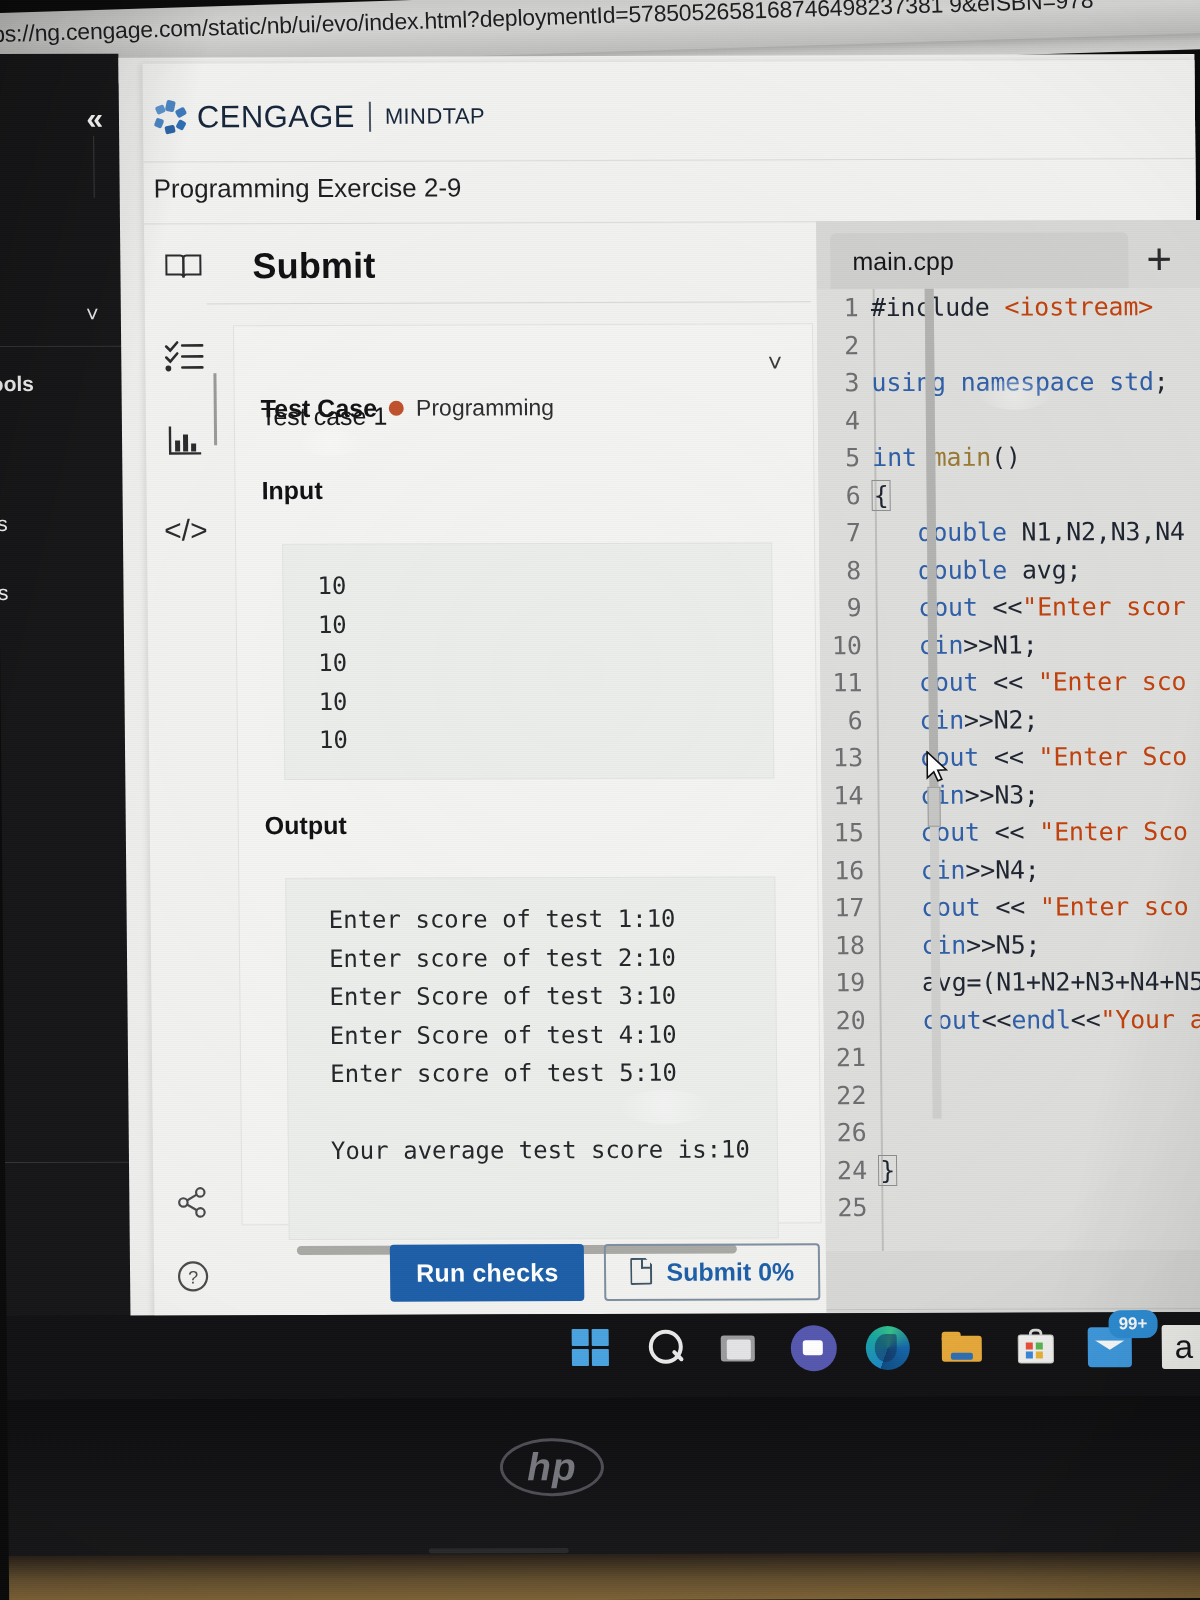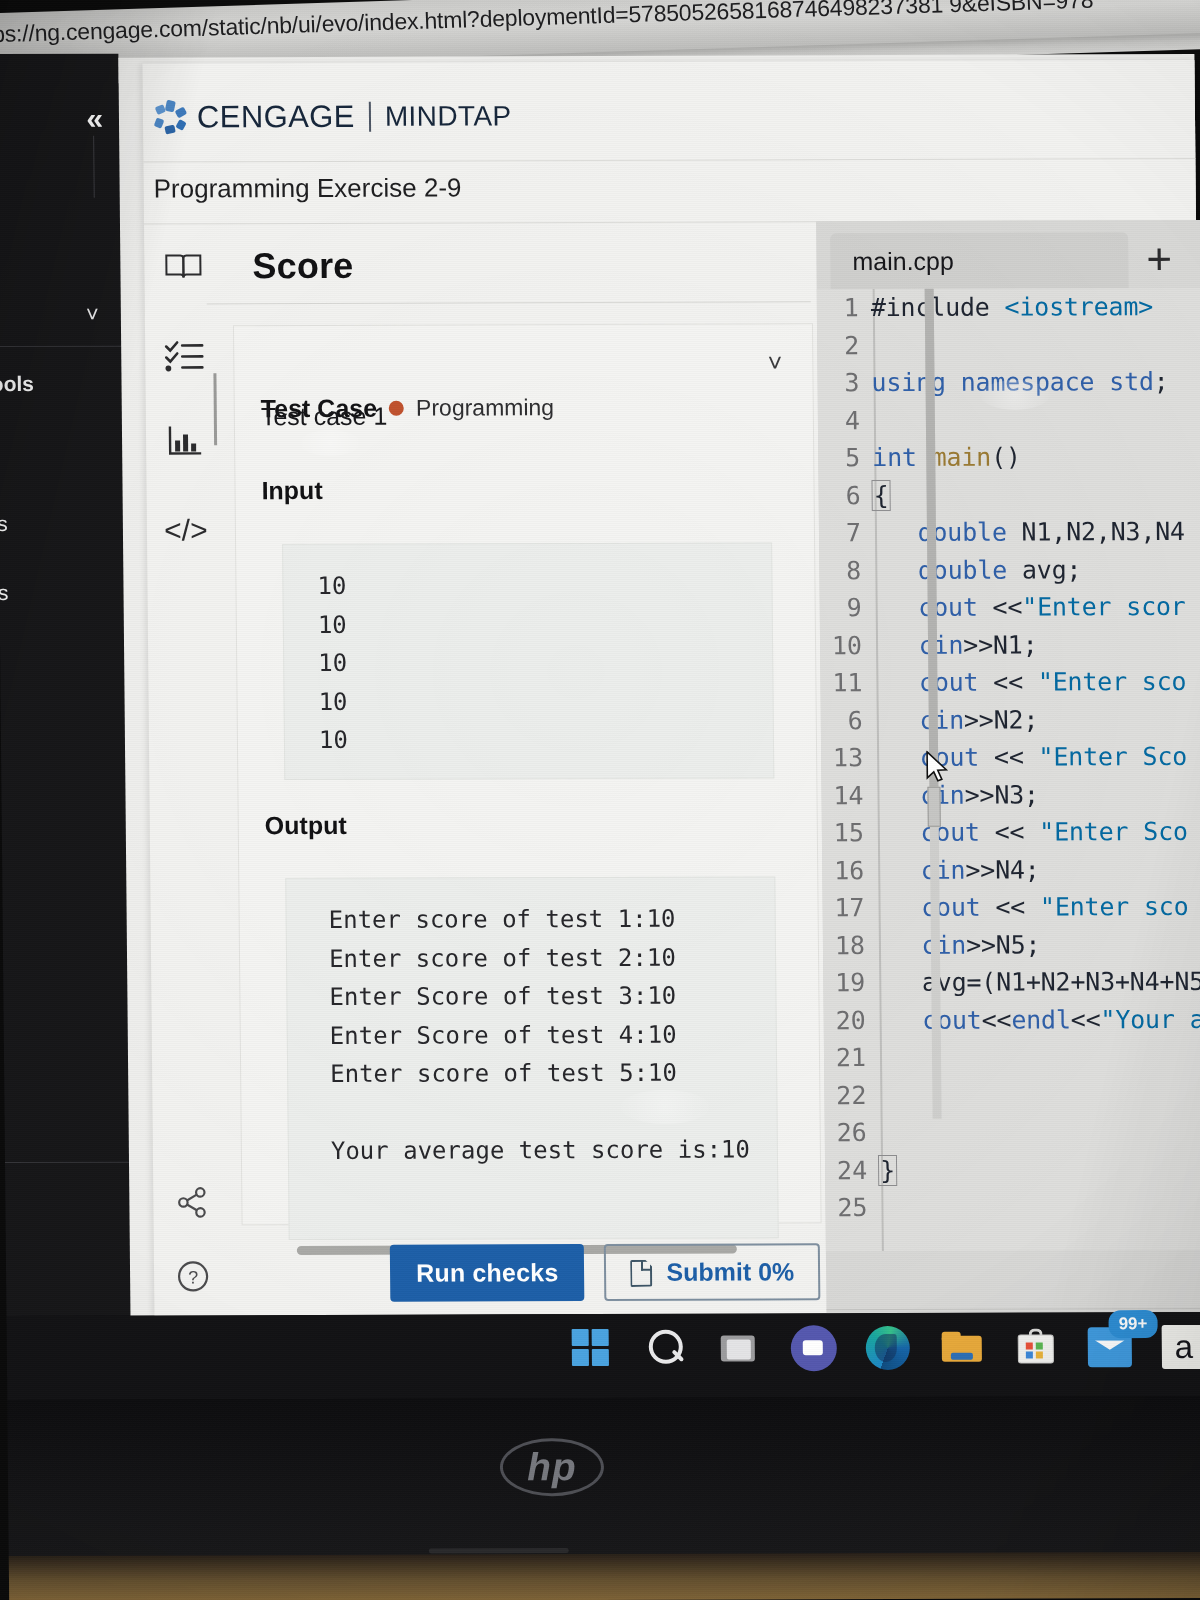--- a/index.html
+++ b/index.html
@@ -99,21 +99,21 @@
     position:absolute; display:block; background:#2f6fb5; border-radius: 2px;
   }
   #brand .logo i:nth-child(1){ left:13px; top:0px;  width:9px; height:11px; transform: rotate(12deg); background:#4b86c4;}
   #brand .logo i:nth-child(2){ left:23px; top:8px;  width:10px;height:8px;  transform: rotate(-28deg);background:#3d7abd;}
   #brand .logo i:nth-child(3){ left:24px; top:20px; width:8px; height:9px;  transform: rotate(30deg); background:#2f6fb5;}
   #brand .logo i:nth-child(4){ left:12px; top:25px; width:10px;height:8px;  transform: rotate(-12deg);background:#2b64a6;}
   #brand .logo i:nth-child(5){ left:2px;  top:18px; width:8px; height:9px;  transform: rotate(22deg); background:#4b86c4;}
   #brand .logo i:nth-child(6){ left:3px;  top:5px;  width:9px; height:8px;  transform: rotate(-22deg);background:#5b93ce;}
   #brand .cengage { font-size: 31px; color:#16263a; letter-spacing: .4px; }
   #brand .bar { width: 2px; height: 30px; background:#4c5563; margin: 0 4px; }
-  #brand .mindtap { font-size: 28px; color:#16263a; letter-spacing: .4px; }
+  #brand .mindtap { font-size: 22px; color:#16263a; letter-spacing: .4px; }
 
   #brand-hr { position:absolute; left:0; top: 98px; width: 1052px; height:1px; background:#dcdcd9; }
 
   #exercise-title {
     position:absolute; left: 10px; top: 110px; font-size: 26px; color:#1e1e20;
   }
   #exercise-hr { position:absolute; left:0; top: 160px; width: 1052px; height:1px; background:#dcdcd9; }
 
   
   #rail {
@@ -177,21 +177,21 @@
 
   
   #actions { position:absolute; left: 236px; top: 1182px; display:flex; gap: 20px; align-items:center; }
   #btn-run {
     background:#1d5fa8; color:#ffffff; font-size: 25px; font-weight:700;
     padding: 14px 26px; border: none; border-radius: 4px; letter-spacing:.2px;
   }
   #btn-submit {
     background: transparent; color:#1d5fa8; font-size: 25px; font-weight:700;
     padding: 12px 24px; border: 2px solid #7e8f9f; border-radius: 4px;
-    display:flex; align-items:flex-end; gap: 14px;
+    display:flex; align-items:flex-start; gap: 14px;
   }
   #btn-submit .doc-icon { width: 22px; height: 27px; position:relative; }
   #btn-submit .doc-icon::before {
     content:''; position:absolute; inset:0; border:2px solid #3d5566; border-radius:2px;
     clip-path: polygon(0 0, 68% 0, 100% 26%, 100% 100%, 0 100%);
   }
   #btn-submit .doc-icon::after {
     content:''; position:absolute; right:1px; top:1px; width:8px; height:8px;
     border-left:2px solid #3d5566; border-bottom:2px solid #3d5566;
   }
@@ -218,21 +218,21 @@
     font-family: "DejaVu Sans Mono", monospace;
   }
   .cl { position:relative; height: 37.5px; display:flex; align-items:center; white-space: pre; }
   .cl .ln {
     width: 54px; text-align:right; padding-right: 12px;
     font-size: 25px; color:#6e6e70; flex: 0 0 54px;
   }
   .cl .src { font-size: 25px; color:#1e2430; letter-spacing: -0.2px; }
   .cl .kw   { color:#2f5fa8; }
   .cl .fn   { color:#9a7a33; }
-  .cl .str  { color:#0369a1; }
+  .cl .str  { color:#c2410c; }
   #gutter-line { position:absolute; left: 56px; top: 0; width: 2px; height: 962px; background:#bfbfbd; }
   .brace-box { outline: 1px solid #8d8d8f; padding: 0 1px; }
 
   #code-scroll { position:absolute; left: 780px; top: 228px; width: 9px; height: 830px; z-index: 8; }
   #code-scroll .track { position:absolute; inset:0; background:#cfcfcd; }
   #code-scroll .thumb { position:absolute; left:0; top: 0px; width: 9px; height: 520px; background:#b3b3b1; }
   #code-scroll .grip  { position:absolute; left:-2px; top: 498px; width: 13px; height: 40px; border:1px solid #9a9a98; background:#c6c6c4; }
 
   
   #cursor { position:absolute; left: 776px; top: 690px; width: 26px; height: 34px; z-index: 12; }
@@ -413,21 +413,21 @@
           <svg width="34" height="34" viewBox="0 0 34 34">
               <g fill="none" stroke="#3a3a3c" stroke-width="2.2">
             <circle cx="17" cy="17" r="5.4"></circle>
             <path d="M17 2 v5 M17 27 v5 M2 17 h5 M27 17 h5 M6.4 6.4 l3.6 3.6 M24 24 l3.6 3.6 M27.6 6.4 l-3.6 3.6 M10 24 l-3.6 3.6"></path>
               </g>
             </svg>
         </div>
         <div id="rail-divider"></div>
       </div>
 
-      <div id="tasks-title">Score</div>
+      <div id="tasks-title">Submit</div>
       <div id="tasks-hr"></div>
 
       <div id="task-card">
         <div class="tc-head">
           <span class="lbl">Test Case</span>
           <span class="dot"></span>
           <span class="state">Programming</span>
         </div>
         <div class="tc-chevron">˅</div>
         <div class="tc-sub">Test case 1</div>

